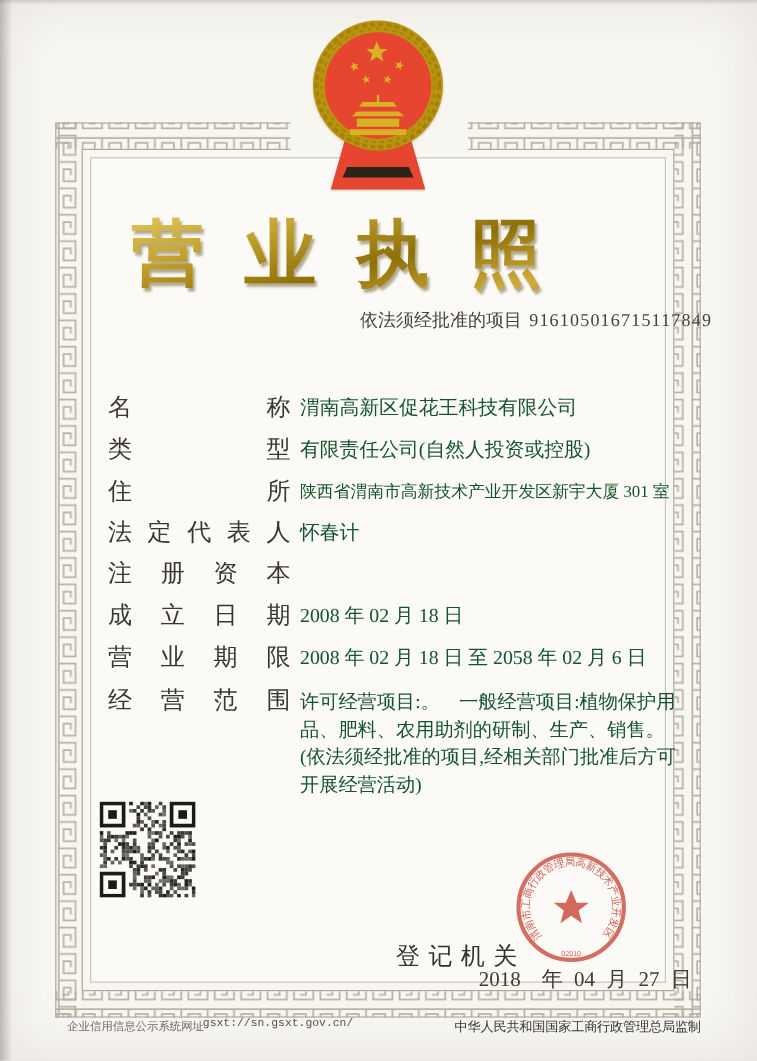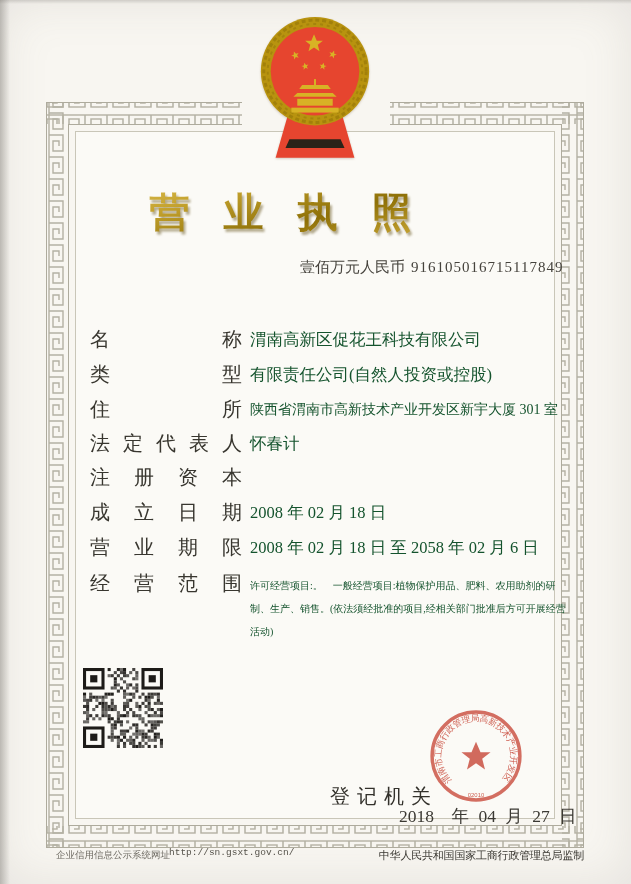--- a/index.html
+++ b/index.html
@@ -18,36 +18,36 @@
   .page::after{ 
     content:"";position:absolute;left:0;top:0;right:0;height:4px;z-index:9;
     background:linear-gradient(180deg,rgba(125,122,116,.28),rgba(125,122,116,0));
     pointer-events:none;
   }
   .abs{position:absolute;}
   .frame-svg{left:0;top:0;}
   .emblem{left:252px;top:10px;filter:drop-shadow(0 1px 1px rgba(90,60,20,.25));}
   .title{
     left:0;right:36px;top:180px;text-align:center;
-    font-family:Liberation Sans, sans-serif;font-weight:bold;
-    font-size:40px;line-height:64px;letter-spacing:34px;white-space:nowrap;
+    font-family:Liberation Serif, serif;font-weight:bold;
+    font-size:60px;line-height:64px;letter-spacing:34px;white-space:nowrap;
     background:linear-gradient(165deg,#ecd härtel 0%,#e8cd66 8%,#c5a32f 32%,#8e7007 55%,#d0ad3a 78%,#7c6205 100%);
     background:linear-gradient(165deg,#e8cd66 8%,#c5a32f 32%,#8e7007 55%,#d0ad3a 78%,#7c6205 100%);
     -webkit-background-clip:text;background-clip:text;color:transparent;
     filter:drop-shadow(2px 3px 1px rgba(92,72,12,.45));
   }
   .code-line{left:300px;top:258px;font-size:15px;color:#45423c;white-space:nowrap;}
   .code-line .digits{letter-spacing:1px;margin-left:6px;}
   .fields{left:90px;top:318px;width:470px;}
   .frow{position:absolute;left:0;display:flex;align-items:flex-start;}
   .flabel{width:152px;flex:0 0 152px;font-size:20px;color:#38362f;}
   .jl{display:flex;justify-content:space-between;width:100%;}
   .fvalue{margin-left:8px;font-size:16.5px;color:#14532d;white-space:nowrap;padding-top:3px;}
   .fvalue.small{font-size:14px;padding-top:5px;}
-  .fvalue.scope{font-size:10px;white-space:normal;width:316px;line-height:23px;padding-top:4px;}
+  .fvalue.scope{font-size:16px;white-space:normal;width:316px;line-height:23px;padding-top:4px;}
   .qr{left:83px;top:668px;}
   .reg-label{left:330px;top:783px;font-size:20px;letter-spacing:7px;color:#33312b;white-space:nowrap;}
   .issue-date{left:399px;top:804px;font-size:17.5px;color:#3b3933;white-space:nowrap;word-spacing:5px;}
   .seal{left:427px;top:707px;opacity:.88;filter:blur(.3px);}
   .footer-left{left:56px;top:849px;font-size:9.5px;color:#6d6a62;white-space:nowrap;}
   .footer-left .url{
     font-family:"Liberation Mono","DejaVu Sans Mono",monospace;
     font-size:9.5px;color:#56534b;position:relative;top:-3px;margin-left:-1px;
   }
   .footer-right{right:47px;top:848px;font-size:11px;color:#37352f;letter-spacing:-.2px;white-space:nowrap;}
@@ -95,21 +95,21 @@
     <path d="M48 80 h32 l-3 -4 h-26 z" fill="#d8b225"></path>
     <path d="M42 88 h44 l-4 -4 h-36 z" fill="#d8b225"></path>
     <rect x="46" y="90" width="36" height="7" fill="#d8b225"></rect>
     <rect x="40" y="99" width="48" height="5" fill="#d8b225"></rect>
     <rect x="63" y="70" width="2" height="8" fill="#d8b225"></rect>
   </svg>
 
   <div class="abs title">营业执照</div>
 
   <div class="abs code-line">
-    <span>壹佰万元人民币</span><span class="digits">916105016715117849</span>
+    <span>依法须经批准的项目</span><span class="digits">916105016715117849</span>
   </div>
 
   <div class="abs fields">
     <div class="frow" style="top:8px">
       <div class="flabel">
           <span class="jl">
             <span>名</span>
             <span>称</span>
           </span>
         </div>
@@ -447,17 +447,17 @@
     </defs>
     <circle cx="48" cy="48" r="43" fill="none" stroke="#c8493a" stroke-width="3.4" opacity=".9"></circle>
     <use href="#star5" transform="translate(48,49) scale(1.5)" fill="#c8493a" opacity=".92"></use>
     <text font-size="8.6" fill="#c8493a" font-family="Liberation Serif, serif" letter-spacing="-0.3">
       <textPath href="#sealArc">渭南市工商行政管理局高新技术产业开发区分局</textPath>
     </text>
     <text x="48" y="88" font-size="5.8" fill="#c8493a" text-anchor="middle" font-family="Liberation Sans, sans-serif">02010</text>
   </svg>
 
   <div class="abs footer-left">
-    <span>企业信用信息公示系统网址</span><span class="url">http://sn.gsxt.gov.cn/</span>
+    <span>企业信用信息公示系统网址</span><span class="url">gsxt://sn.gsxt.gov.cn/</span>
   </div>
   <div class="abs footer-right">中华人民共和国国家工商行政管理总局监制</div>
 
 </div>
 
 </body></html>

